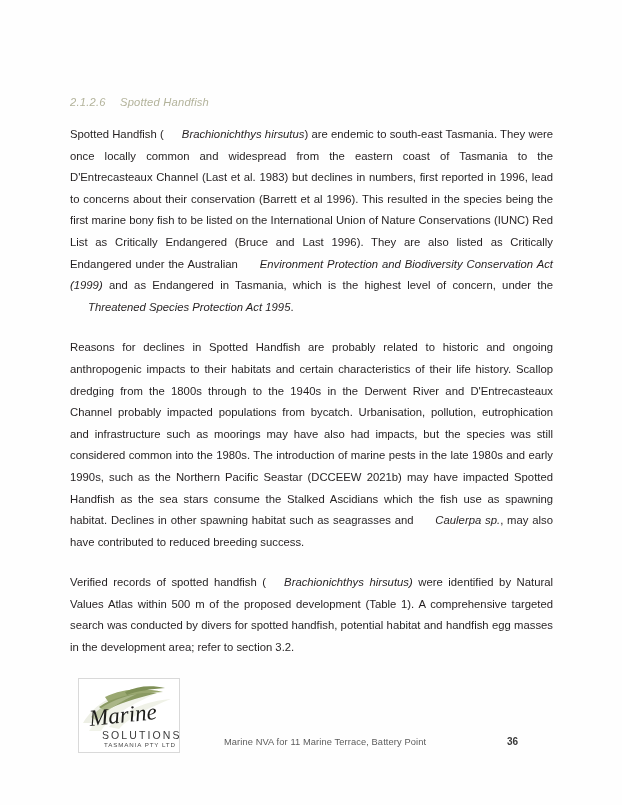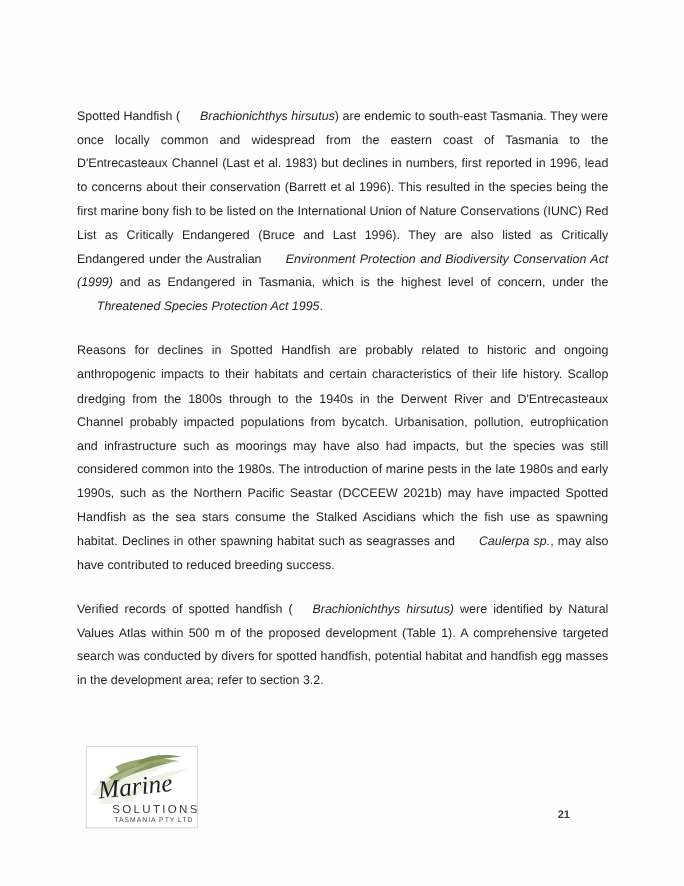--- a/index.html
+++ b/index.html
@@ -101,20 +101,21 @@
     color: #3a3a3a;
   }
 </style>
 </head>
 <body>
 
 <div class="page">
 
   <div class="content">
 
+    <h3 class="section-heading"><span class="num">2.1.2.6</span><span>Spotted Handfish</span></h3>
 
     <p class="body-par"><span>Spotted Handfish (</span><em>Brachionichthys hirsutus</em><span>) are endemic to south-east Tasmania. They were once locally common and widespread from the eastern coast of Tasmania to the D'Entrecasteaux Channel (Last et al. 1983) but declines in numbers, first reported in 1996, lead to concerns about their conservation (Barrett et al 1996). This resulted in the species being the first marine bony fish to be listed on the International Union of Nature Conservations (IUNC) Red List as Critically Endangered (Bruce and Last 1996). They are also listed as Critically Endangered under the Australian </span><em>Environment Protection and Biodiversity Conservation Act (1999)</em><span> and as Endangered in Tasmania, which is the highest level of concern, under the </span><em>Threatened Species Protection Act 1995</em><span>.</span></p>
 
     <p class="body-par"><span>Reasons for declines in Spotted Handfish are probably related to historic and ongoing anthropogenic impacts to their habitats and certain characteristics of their life history. Scallop dredging from the 1800s through to the 1940s in the Derwent River and D'Entrecasteaux Channel probably impacted populations from bycatch. Urbanisation, pollution, eutrophication and infrastructure such as moorings may have also had impacts, but the species was still considered common into the 1980s. The introduction of marine pests in the late 1980s and early 1990s, such as the Northern Pacific Seastar (DCCEEW 2021b) may have impacted Spotted Handfish as the sea stars consume the Stalked Ascidians which the fish use as spawning habitat. Declines in other spawning habitat such as seagrasses and </span><em>Caulerpa sp.</em><span>, may also have contributed to reduced breeding success.</span></p>
 
     <p class="body-par"><span>Verified records of spotted handfish (</span><em>Brachionichthys hirsutus)</em><span> were identified by Natural Values Atlas within 500 m of the proposed development (Table 1). A comprehensive targeted search was conducted by divers for spotted handfish, potential habitat and handfish egg masses in the development area; refer to section 3.2.</span></p>
 
   </div>
 
   <div class="footer">
@@ -137,17 +138,18 @@
         </g>
 
         <text x="11" y="47" font-family="'Liberation Serif', serif" font-size="23" font-style="italic" fill="#1d1d1b" transform="rotate(-6 11 47)">Marine</text>
 
         <text x="23" y="60" font-family="'Liberation Sans', sans-serif" font-size="10.5" letter-spacing="2.1" fill="#3b3b3b">SOLUTIONS</text>
 
         <text x="25" y="68" font-family="'Liberation Sans', sans-serif" font-size="6.2" letter-spacing="0.9" fill="#4a4a4a">TASMANIA PTY LTD</text>
       </svg>
     </div>
 
-    <div class="footer-pageno">21</div>
+    <div class="footer-text">Marine NVA for 11 Marine Terrace, Battery Point</div>
+    <div class="footer-pageno">36</div>
 
   </div>
 
 </div>
 
 </body></html>

